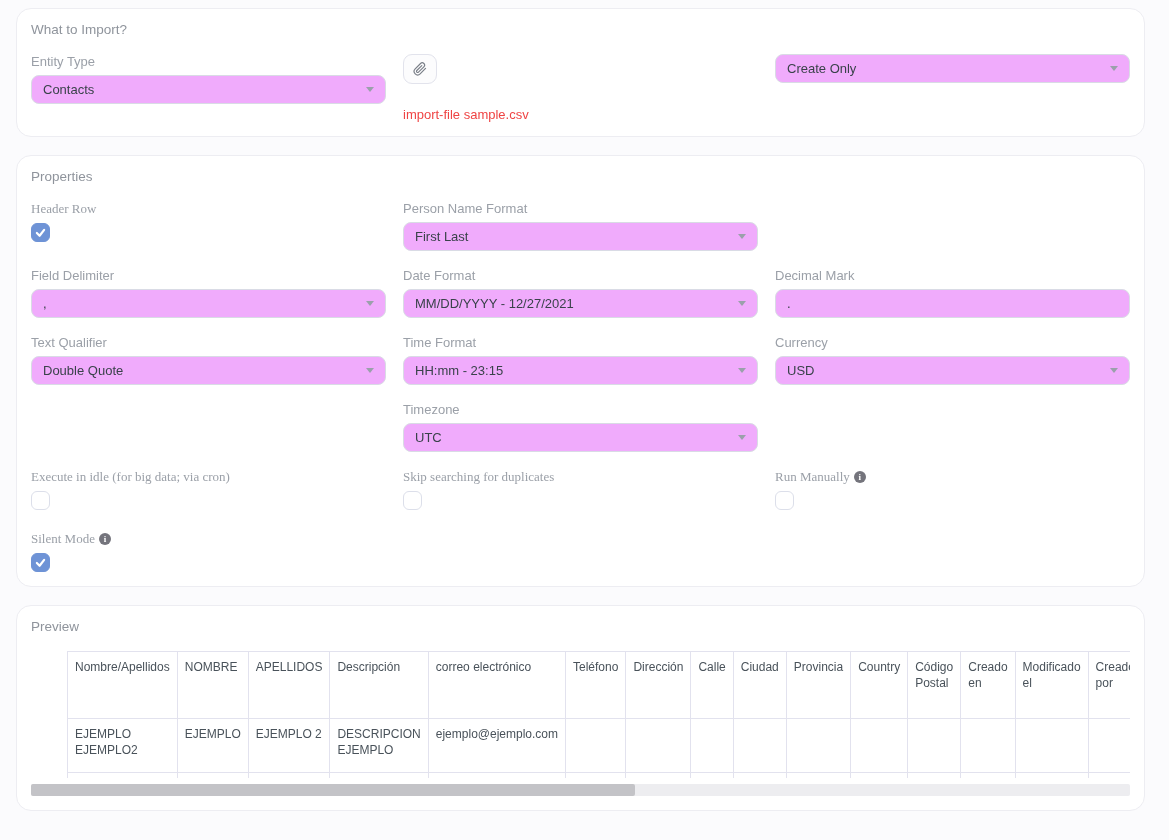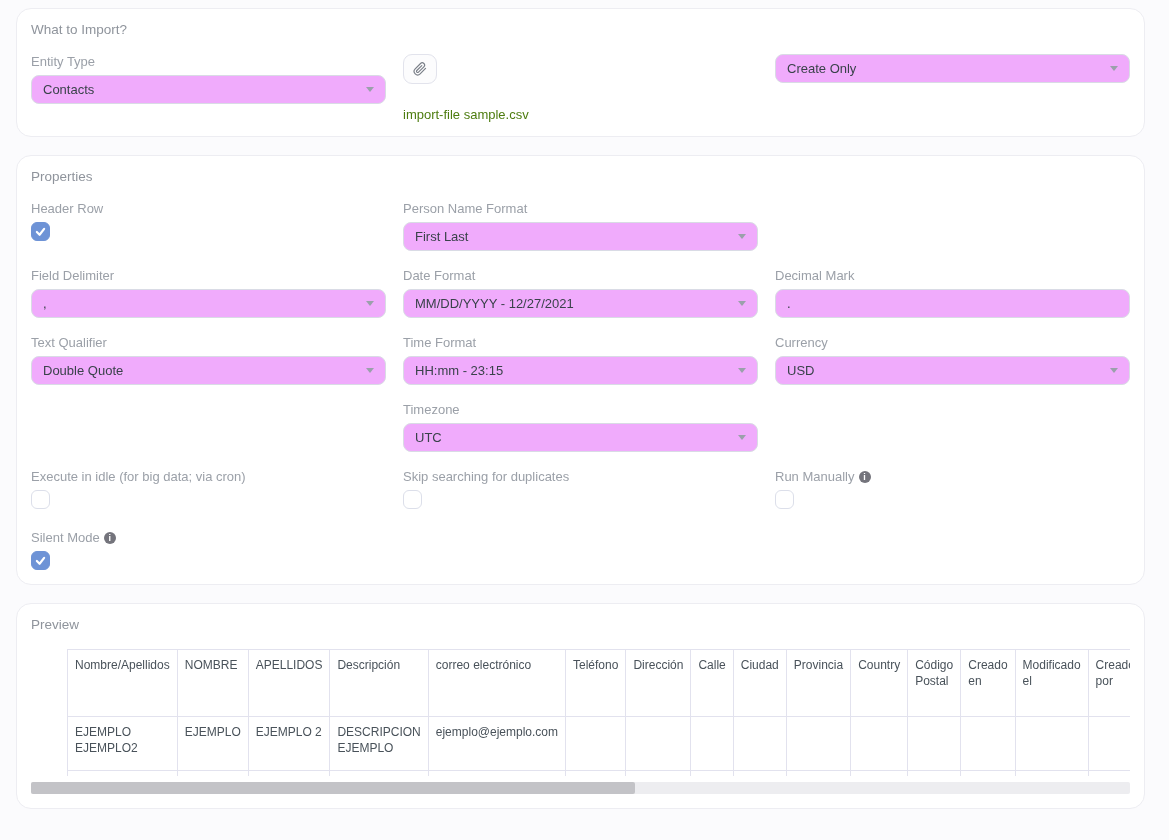--- a/index.html
+++ b/index.html
@@ -43,24 +43,24 @@
   .caret {
     width: 0; height: 0; flex: 0 0 auto; margin-left: 8px;
     border-left: 4px solid transparent; border-right: 4px solid transparent;
     border-top: 5px solid #9aa0ab;
   }
   .file-btn {
     width: 34px; height: 30px; border: 1px solid #e2e3ec; border-radius: 9px;
     background: #fcfcfd; display: flex; align-items: center; justify-content: center;
     cursor: pointer;
   }
-  .file-name { font-size: 13px; color: #4d7c0f; margin-top: 23px; }
+  .file-name { font-size: 13px; color: #ef4444; margin-top: 23px; }
 
   
-  .cbfield { min-height: 40px; }
+  .cbfield { min-height: 40px; font-family: Liberation Serif, serif; }
   .cb {
     width: 19px; height: 19px; border: 1.5px solid #dcdfea; border-radius: 6px;
     background: #fff; display: inline-flex; align-items: center; justify-content: center;
     cursor: pointer;
   }
   .cb .tick { display: none; }
   .cb.on { background: #6e93d6; border-color: #6e93d6; }
   .cb.on .tick { display: block; }
   .info {
     display: inline-flex; width: 12px; height: 12px; border-radius: 50%;

